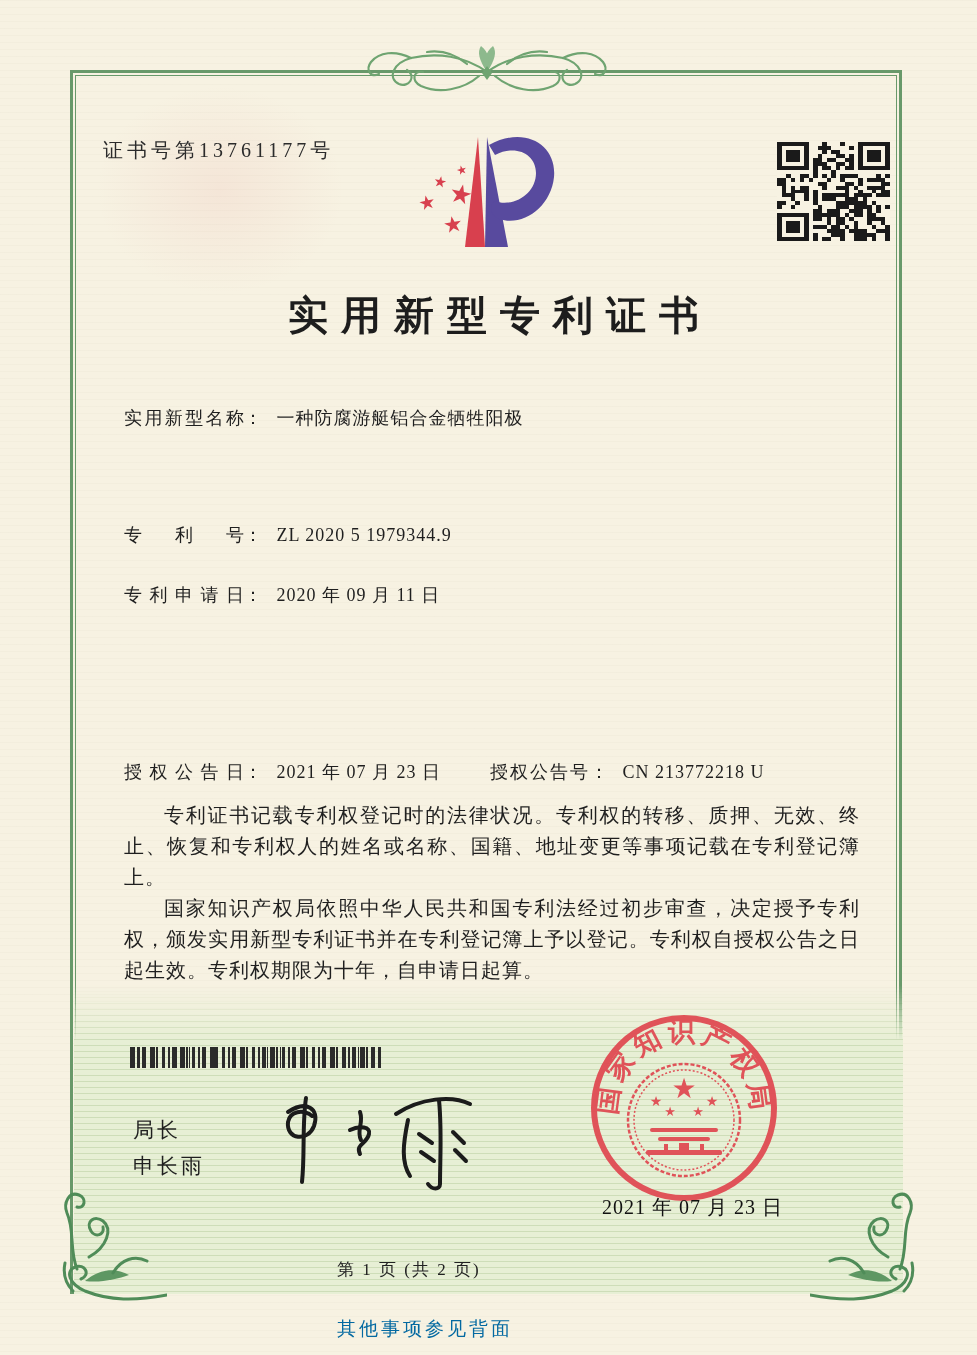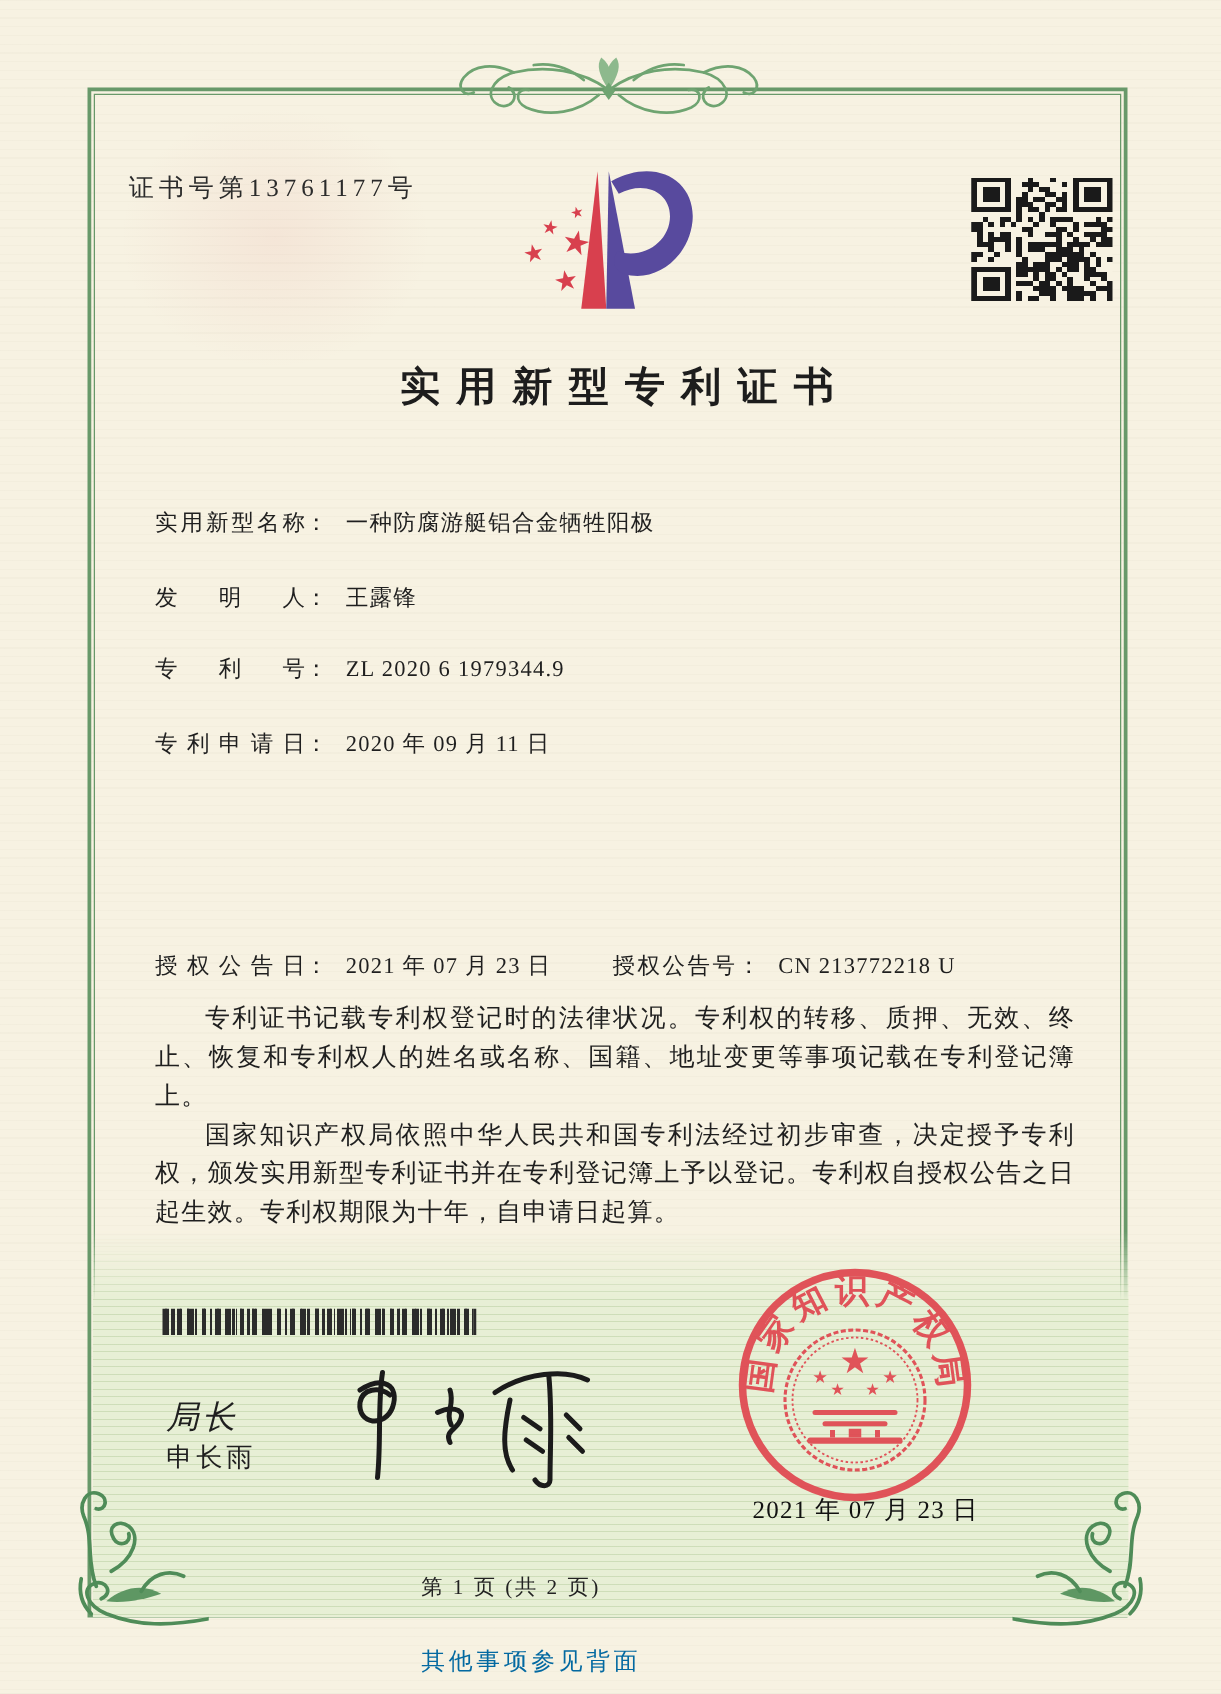--- a/index.html
+++ b/index.html
@@ -30,39 +30,39 @@
   }
   .bleed{
     position:absolute;left:95px;top:85px;width:250px;height:210px;border-radius:50%;
     background:radial-gradient(ellipse at center,rgba(225,140,140,.12),rgba(225,140,140,0) 70%);
   }
   .cert-no{position:absolute;left:103px;top:137px;font-size:20px;letter-spacing:4px;color:#2b2b2b;}
   .logo{position:absolute;left:415px;top:131px;width:150px;height:124px;}
   .qr{position:absolute;left:777px;top:142px;width:113px;height:99px;background:#f7f2e2;}
   .title{
     position:absolute;left:0;right:0;top:288px;text-align:center;
-    font-size:32px;font-weight:700;letter-spacing:13px;padding-left:23px;color:#1d1d1d;
+    font-size:40px;font-weight:700;letter-spacing:13px;padding-left:23px;color:#1d1d1d;
   }
   .field-row{position:absolute;left:124px;width:760px;font-size:18px;line-height:28px;color:#1f1f1f;}
   .f-label{display:inline-block;width:120px;text-align:justify;text-align-last:justify;text-justify:inter-character;vertical-align:top;}
   .f-label.natural{width:auto;text-align:center;text-align-last:auto;letter-spacing:2px;}
   .f-colon{display:inline-block;vertical-align:top;}
   .f-value{display:inline-block;margin-left:10px;vertical-align:top;white-space:pre-wrap;letter-spacing:1px;}
   .grant-second{position:absolute;left:366px;top:0;}
   .paragraphs{position:absolute;left:124px;top:800px;width:736px;font-size:20px;line-height:31px;text-align:justify;color:#1f1f1f;}
   .paragraphs p{margin:0;text-indent:2em;letter-spacing:1px;}
   .barcode{
     position:absolute;left:130px;top:1047px;width:247px;height:21px;
     border-left:2px solid #2b2b2b;border-right:2px solid #2b2b2b;
     background-image:
       repeating-linear-gradient(90deg,#2b2b2b 0 2px,transparent 2px 6px),
       repeating-linear-gradient(90deg,#2b2b2b 0 3px,transparent 3px 10px),
       repeating-linear-gradient(90deg,transparent 0 5px,#2b2b2b 5px 6px,transparent 6px 13px);
   }
-  .director-title{position:absolute;left:133px;top:1116px;font-size:26px;letter-spacing:3px;color:#1f1f1f;font-style:italic;}
+  .director-title{position:absolute;left:133px;top:1116px;font-size:21px;letter-spacing:3px;color:#1f1f1f;}
   .director-name{position:absolute;left:133px;top:1152px;font-size:21px;letter-spacing:3px;color:#1f1f1f;}
   .signature{position:absolute;left:272px;top:1082px;width:235px;height:118px;}
   .seal{position:absolute;left:584px;top:1008px;width:200px;height:200px;opacity:.94;}
   .seal-date{position:absolute;left:602px;top:1194px;width:190px;font-size:20px;letter-spacing:1px;color:#111;white-space:pre;z-index:5;}
   .page-info{position:absolute;left:337px;top:1258px;width:250px;text-align:left;font-size:17px;letter-spacing:2px;color:#222;}
   .back-note{position:absolute;left:337px;top:1316px;width:250px;text-align:left;font-size:19px;letter-spacing:3px;color:#0369a1;}
   .ornament-top{position:absolute;left:337px;top:44px;width:300px;height:56px;}
   .flourish{position:absolute;width:112px;height:120px;}
   .flourish.bl{left:55px;top:1183px;}
   .flourish.br{left:810px;top:1183px;transform:scaleX(-1);}
@@ -366,27 +366,23 @@
         <rect x="8" y="80" width="12" height="12" fill="#1a1a1a"></rect>
       </svg>
     </div>
 
   <div class="title">实用新型专利证书</div>
 
   <div class="field-row" style="top:404px">
     <span class="f-label">实用新型名称</span><span class="f-colon">：</span>
     <span class="f-value">一种防腐游艇铝合金牺牲阳极</span>
   </div>
-  <div class="field-row" style="top:464px">
-    <span class="f-label">发明人</span><span class="f-colon">：</span>
-    <span class="f-value">王露锋</span>
-  </div>
   <div class="field-row" style="top:521px">
     <span class="f-label">专利号</span><span class="f-colon">：</span>
-    <span class="f-value">ZL 2020 6 1979344.9</span>
+    <span class="f-value">ZL 2020 5 1979344.9</span>
   </div>
   <div class="field-row" style="top:581px">
     <span class="f-label">专利申请日</span><span class="f-colon">：</span>
     <span class="f-value">2020 年 09 月 11 日</span>
   </div>
   <div class="field-row" style="top:758px">
     <span class="f-label">授权公告日</span><span class="f-colon">：</span>
     <span class="f-value">2021 年 07 月 23 日</span>
     <span class="grant-second">
       <span class="f-label natural">授权公告号</span><span class="f-colon">：</span>

